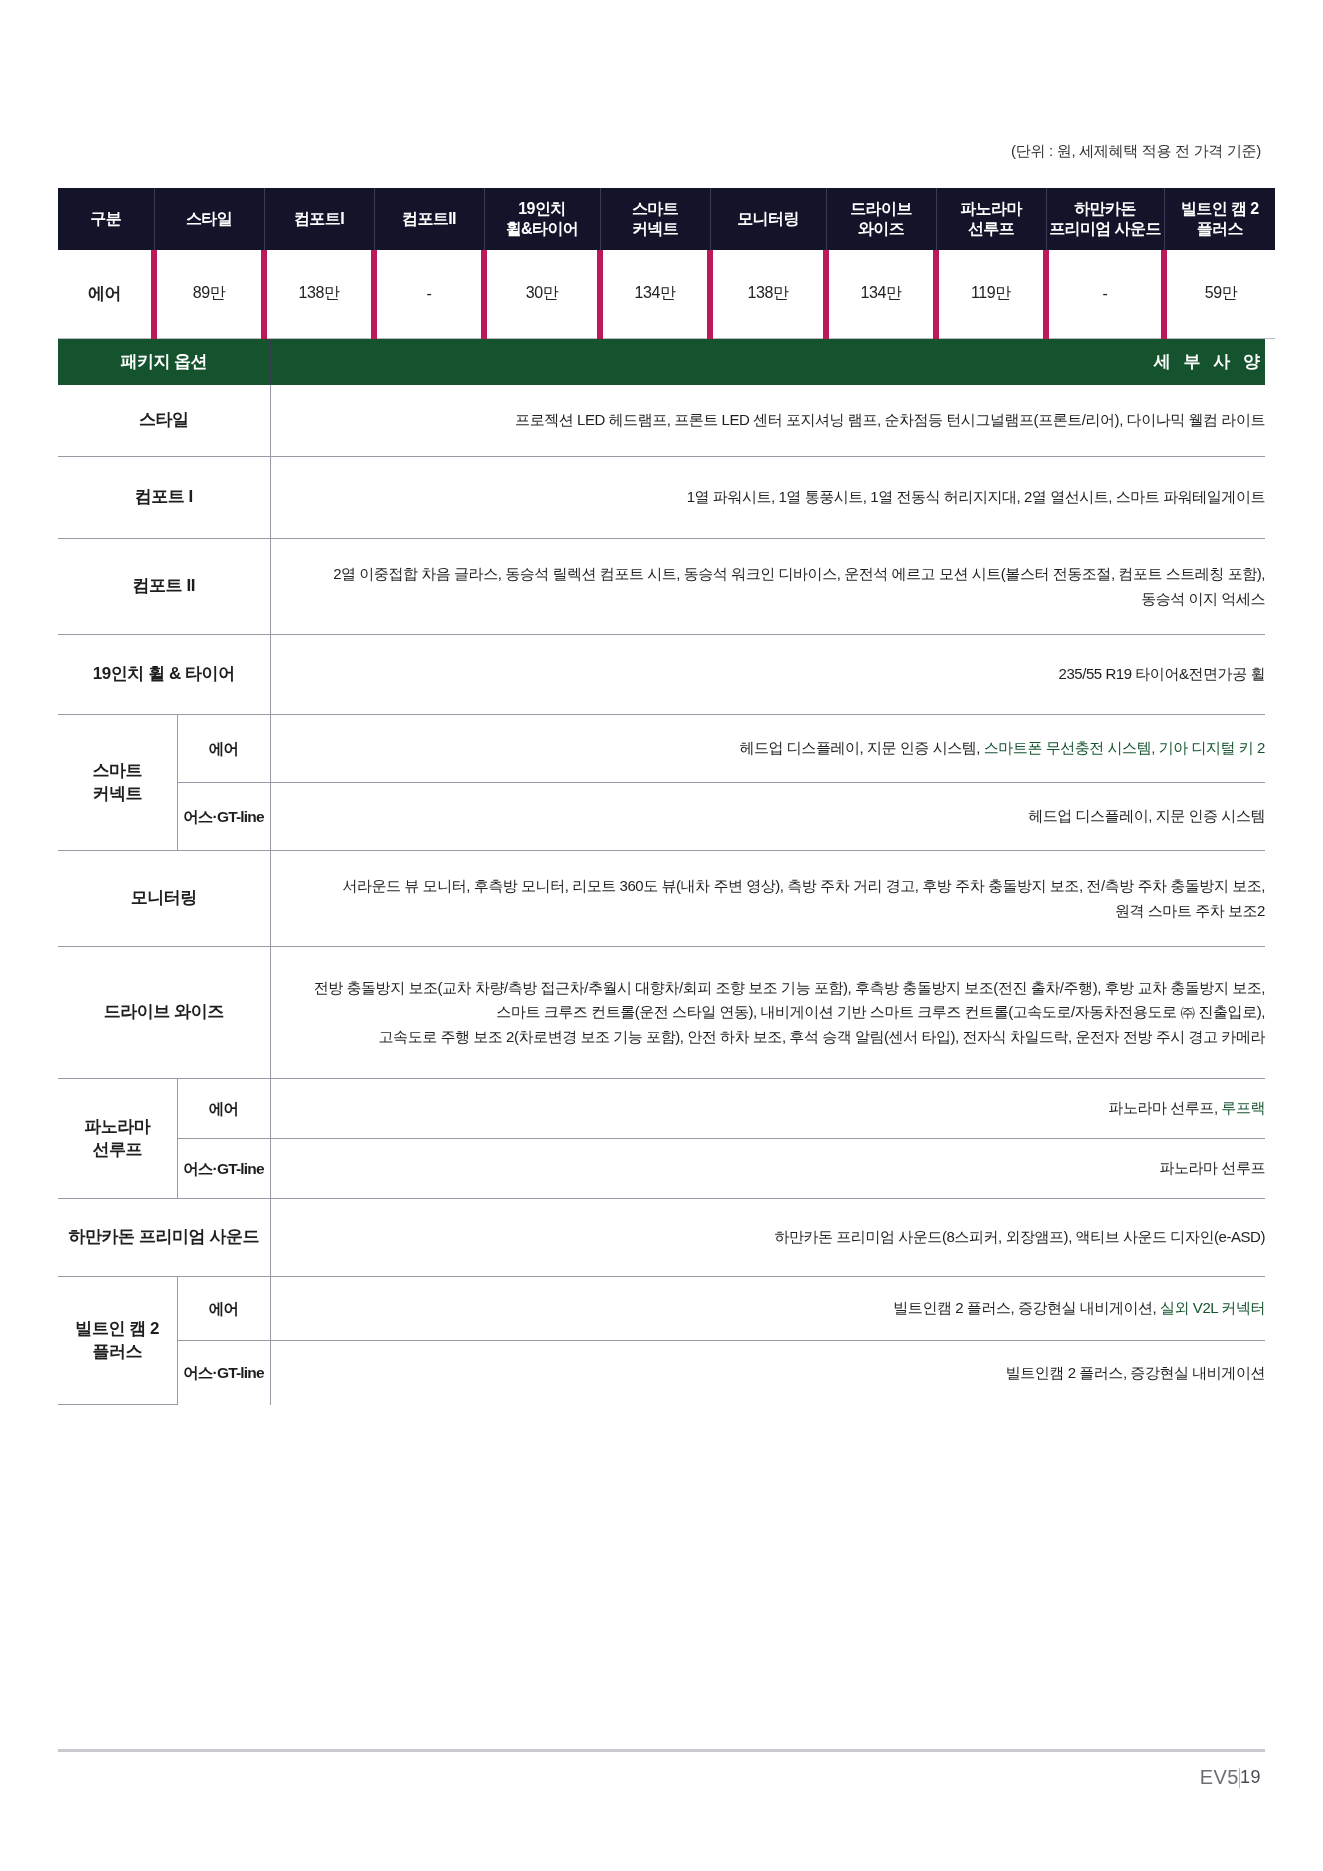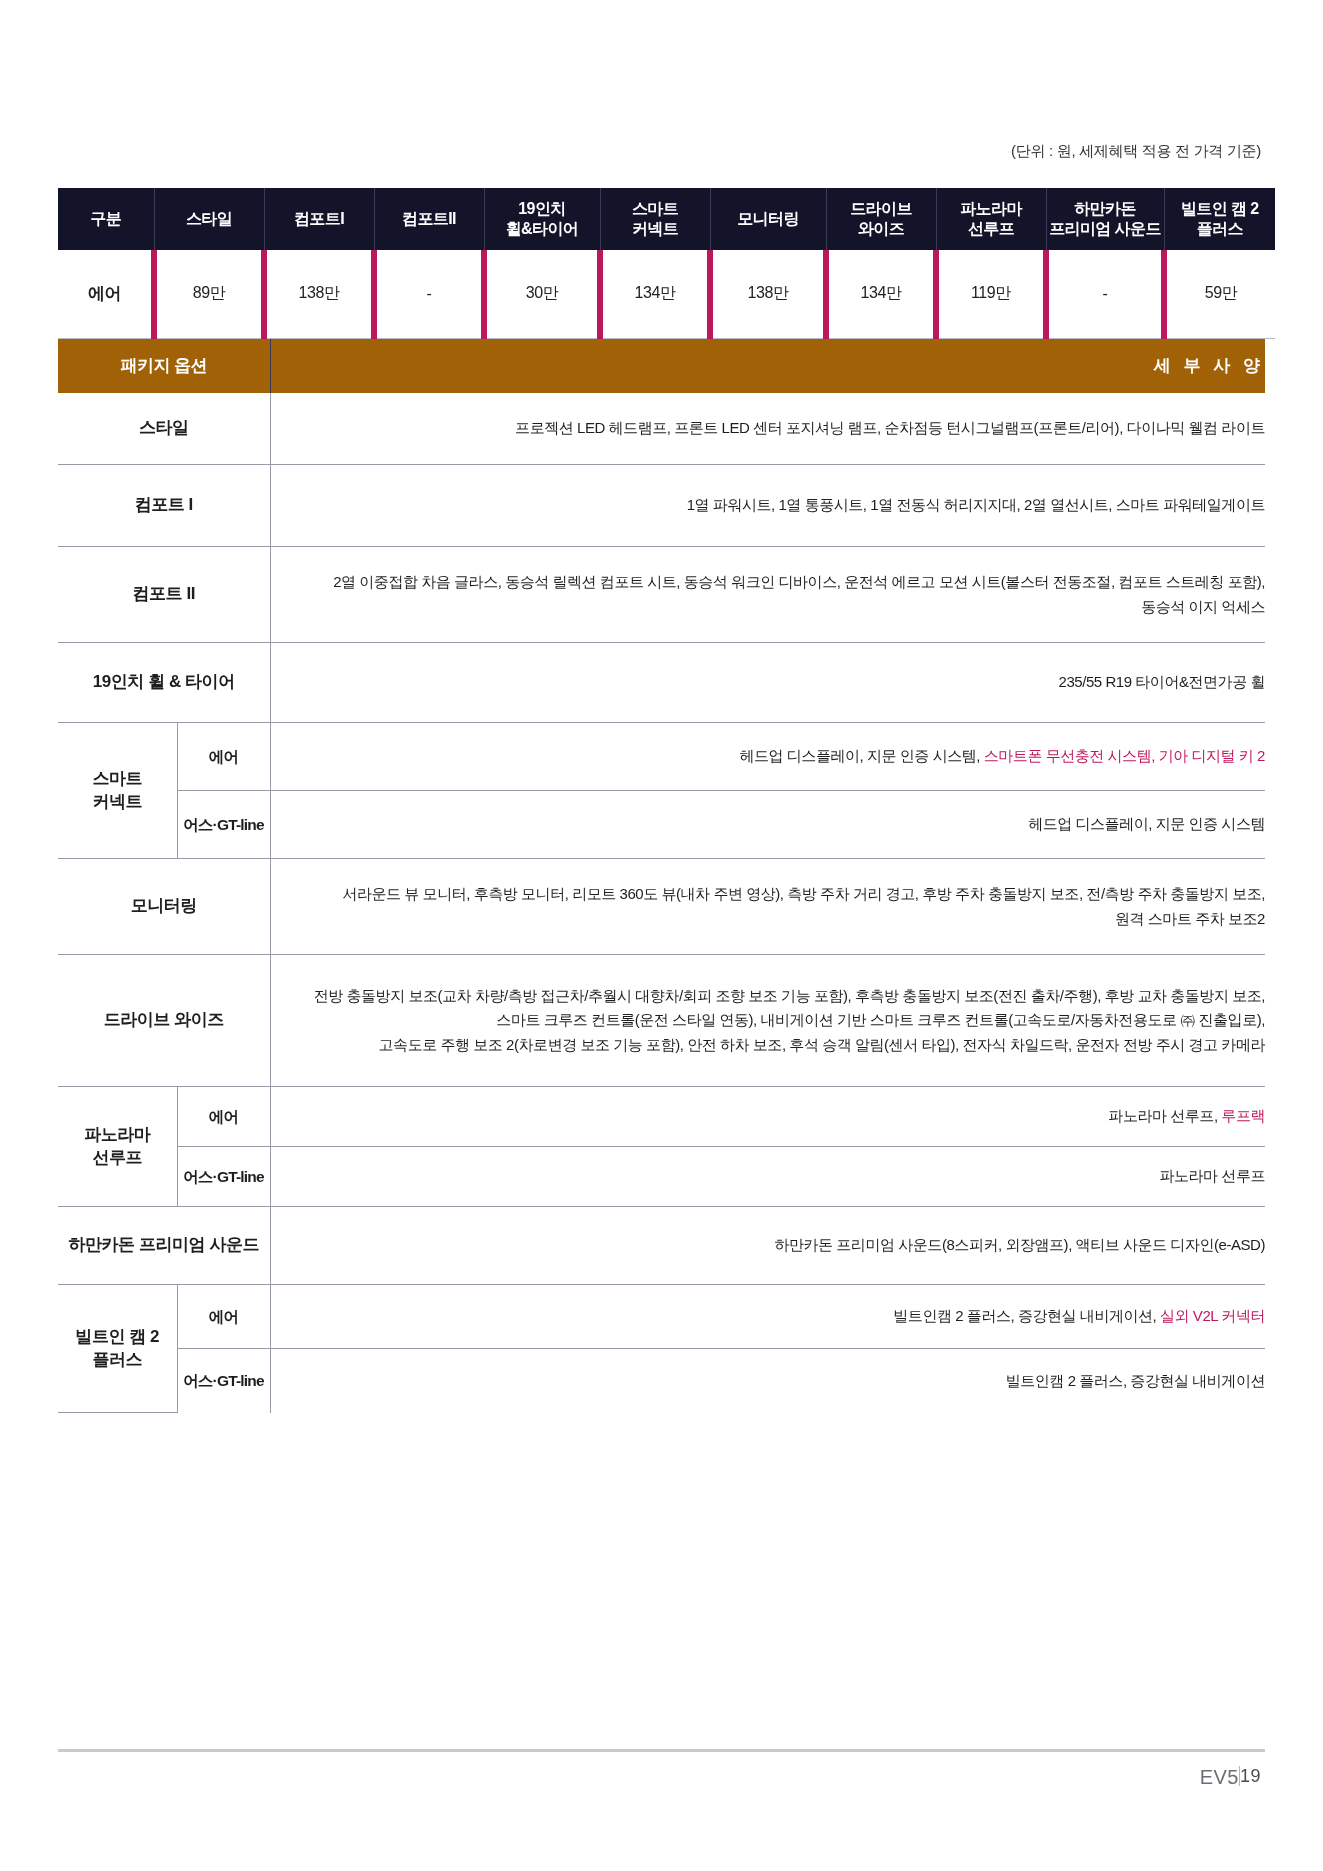--- a/index.html
+++ b/index.html
@@ -71,25 +71,25 @@
   table.price tr.last td { border-bottom: none; }
 
   
   table.pkg {
     border-collapse: collapse;
     width: 1207px;
     table-layout: fixed;
     margin-top: 0;
   }
   table.pkg th.hdr {
-    background: #a16207;
+    background: #14532d;
     color: #ffffff;
     font-size: 17px;
     font-weight: bold;
-    height: 54px;
+    height: 46px;
     letter-spacing: -0.5px;
   }
   table.pkg th.hdr.left { width: 212px; border-right: 1px solid #3a3a55; }
   table.pkg th.hdr.right { letter-spacing: 4px; text-align: right; }
   table.pkg td {
     border-bottom: 1px solid #9a9aa6;
     vertical-align: middle;
     font-size: 15px;
     letter-spacing: -0.45px;
     color: #1e1e1e;
@@ -117,37 +117,37 @@
     width: 119px;
     text-align: center;
     font-weight: bold;
     font-size: 17px;
     border-right: 1px solid #9a9aa6;
     line-height: 1.35;
   }
   table.pkg td.desc {
     padding: 14px 0 14px 14px;
   }
-  .accent { color: #be185d; }
+  .accent { color: #14532d; }
 
   
   .footer-rule {
     position: absolute;
     left: 58px;
     top: 1749px;
     width: 1207px;
     height: 3px;
     background: #c9c9d1;
   }
   .footer {
     position: absolute;
     right: 62px;
     top: 1766px;
     display: flex;
-    align-items: flex-start;
+    align-items: center;
     gap: 0;
     color: #6e6e78;
     font-size: 20px;
     letter-spacing: 0.5px;
   }
   .footer .divider {
     width: 1px;
     height: 20px;
     background: #b6b6bf;
     display: inline-block;

